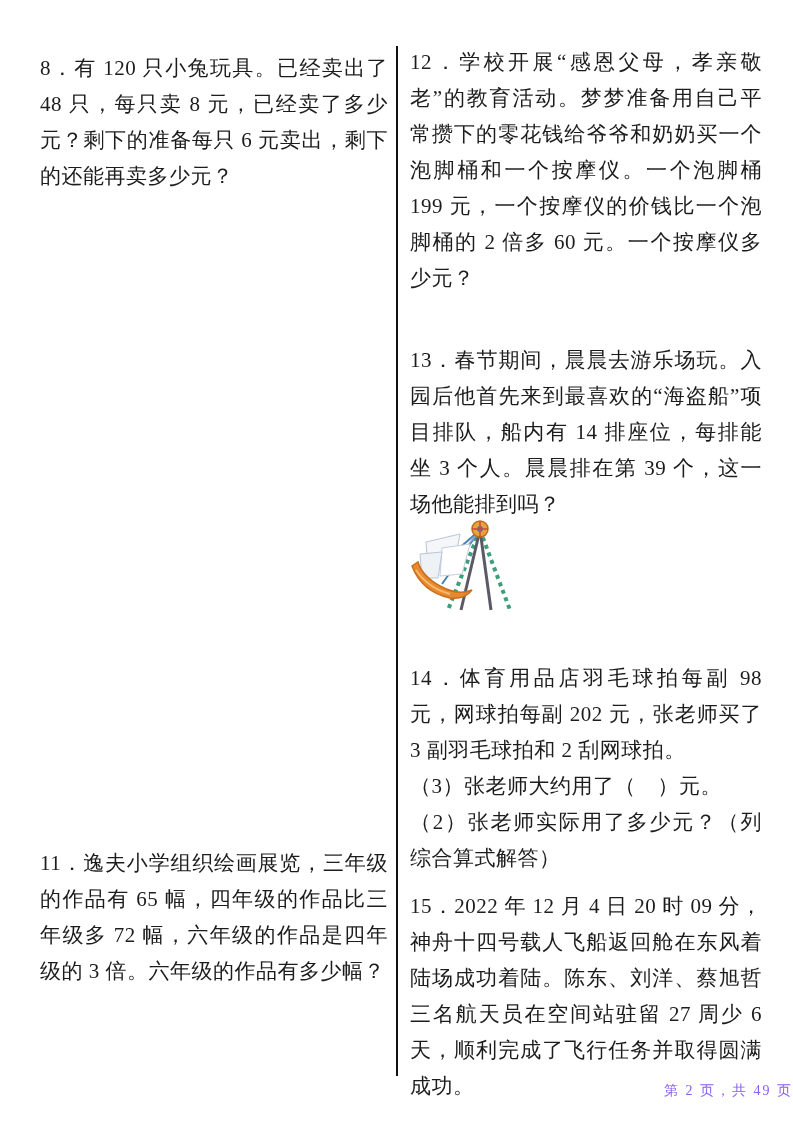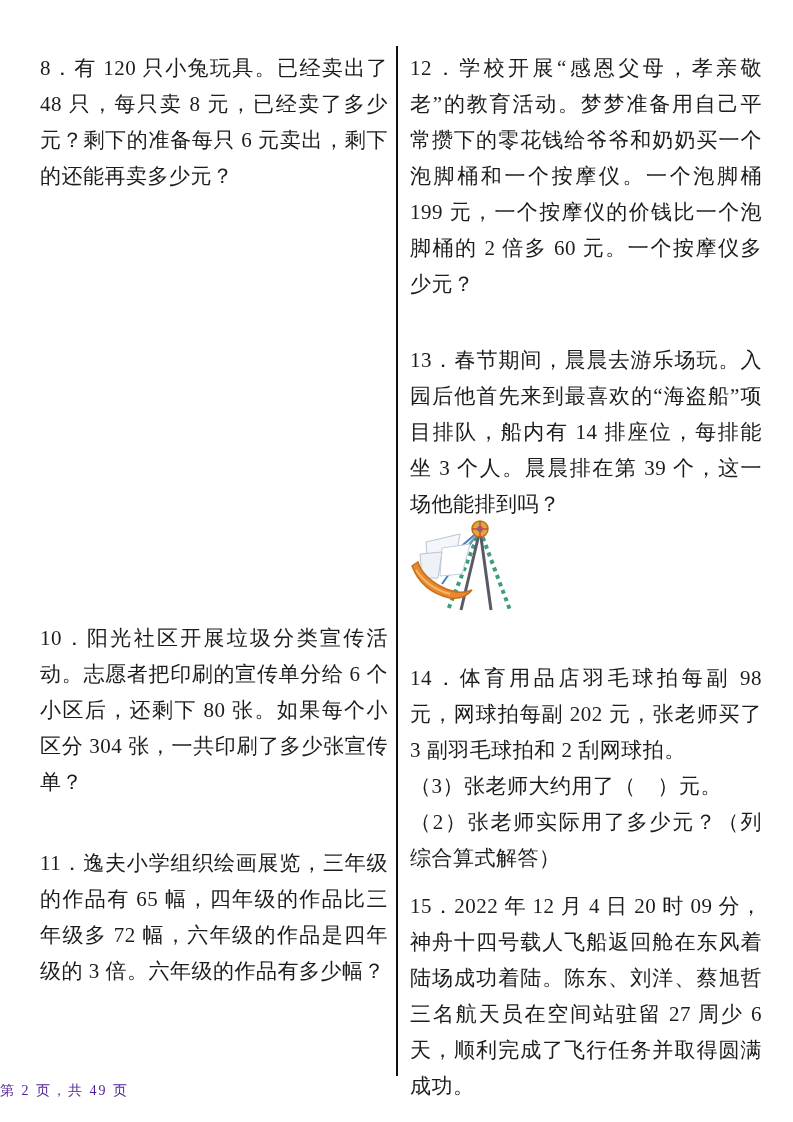--- a/index.html
+++ b/index.html
@@ -34,48 +34,47 @@
     top: 46px;
     width: 2px;
     height: 1030px;
     background: #111111;
   }
   .footer {
     position: absolute;
     left: 0;
     top: 1082px;
     width: 100%;
-    text-align: left;
+    text-align: right;
     font-size: 14px;
     letter-spacing: 2px;
-    color: #4c1d95;
+    color: #8b5cf6;
   }
   .ship {
     position: absolute;
     left: 398px;
     top: 514px;
     width: 128px;
     height: 100px;
   }
 </style>
 </head>
 <body>
 
 <div class="page">
 
   <p class="q col-left" style="top:50px">8．有 120 只小兔玩具。已经卖出了 48 只，每只卖 8 元，已经卖了多少元？剩下的准备每只 6 元卖出，剩下的还能再卖多少元？</p>
 
 
-  <p class="q col-left" style="top:620px">10．阳光社区开展垃圾分类宣传活动。志愿者把印刷的宣传单分给 6 个小区后，还剩下 80 张。如果每个小区分 304 张，一共印刷了多少张宣传单？</p>
 
   <p class="q col-left" style="top:845px">11．逸夫小学组织绘画展览，三年级的作品有 65 幅，四年级的作品比三年级多 72 幅，六年级的作品是四年级的 3 倍。六年级的作品有多少幅？</p>
 
   <div class="divider"></div>
 
-  <p class="q col-right" style="top:50px">12．学校开展“感恩父母，孝亲敬老”的教育活动。梦梦准备用自己平常攒下的零花钱给爷爷和奶奶买一个泡脚桶和一个按摩仪。一个泡脚桶 199 元，一个按摩仪的价钱比一个泡脚桶的 2 倍多 60 元。一个按摩仪多少元？</p>
+  <p class="q col-right" style="top:44px">12．学校开展“感恩父母，孝亲敬老”的教育活动。梦梦准备用自己平常攒下的零花钱给爷爷和奶奶买一个泡脚桶和一个按摩仪。一个泡脚桶 199 元，一个按摩仪的价钱比一个泡脚桶的 2 倍多 60 元。一个按摩仪多少元？</p>
 
   <p class="q col-right" style="top:342px">13．春节期间，晨晨去游乐场玩。入园后他首先来到最喜欢的“海盗船”项目排队，船内有 14 排座位，每排能坐 3 个人。晨晨排在第 39 个，这一场他能排到吗？</p>
 
   <svg class="ship" viewBox="0 0 128 100">
 
     <line x1="82" y1="16" x2="50" y2="96" stroke="#ffffff" stroke-width="4"></line>
     <line x1="82" y1="16" x2="50" y2="96" stroke="#3f9e7a" stroke-width="4" stroke-dasharray="4 4"></line>
     <line x1="82" y1="16" x2="112" y2="96" stroke="#ffffff" stroke-width="4"></line>
     <line x1="82" y1="16" x2="112" y2="96" stroke="#3f9e7a" stroke-width="4" stroke-dasharray="4 4"></line>
 

